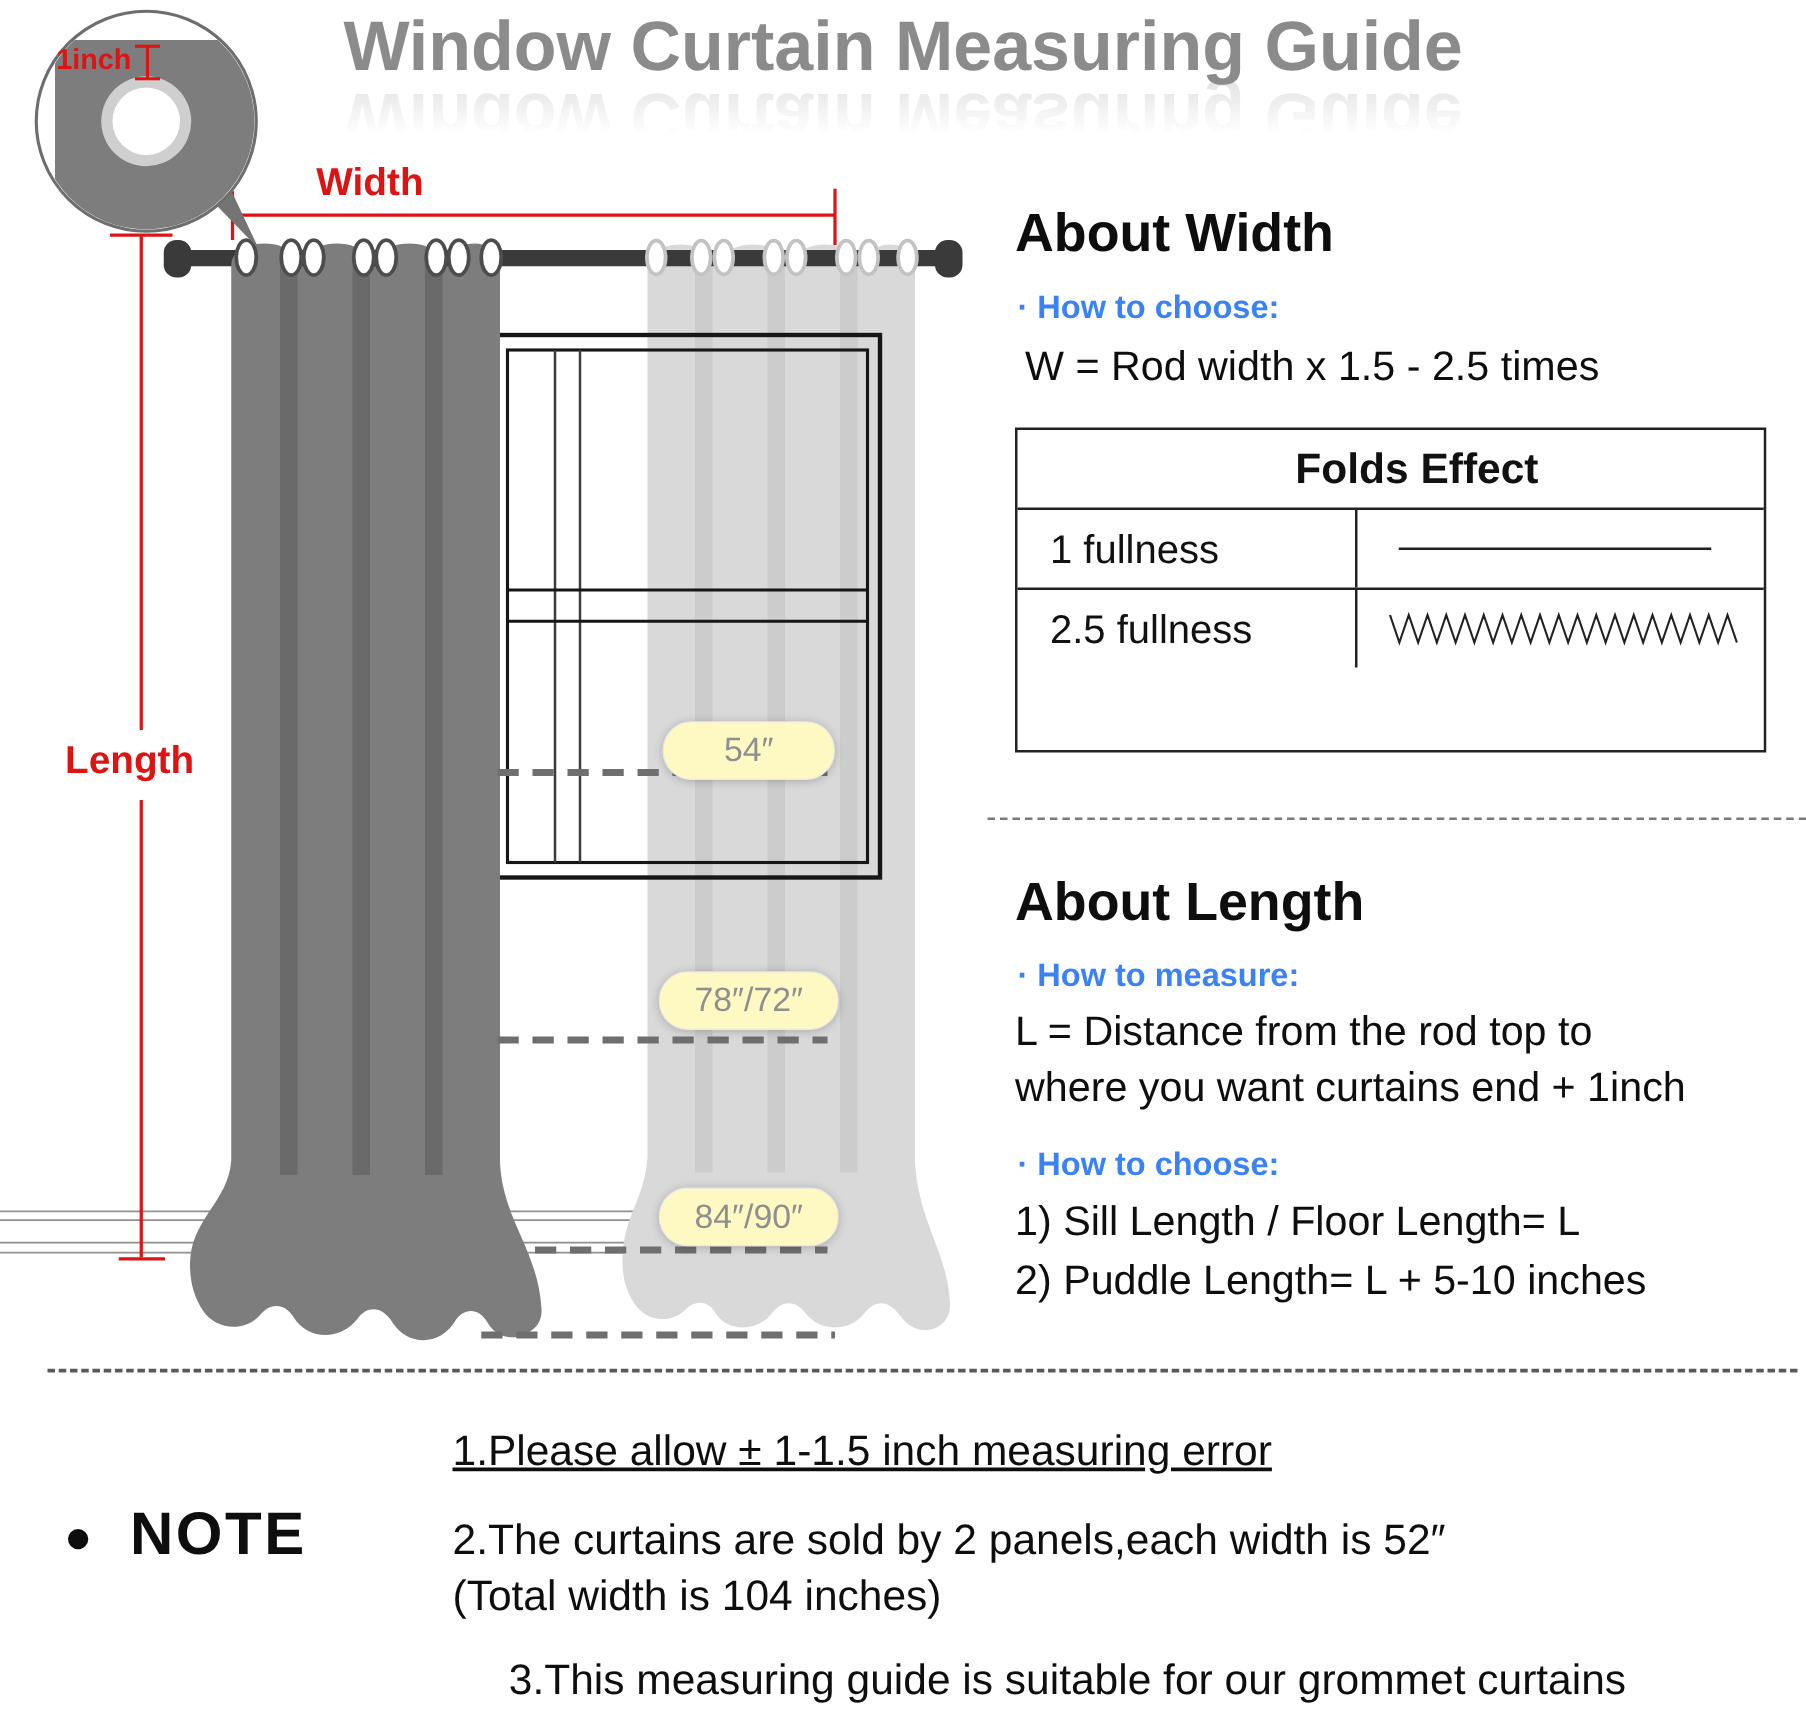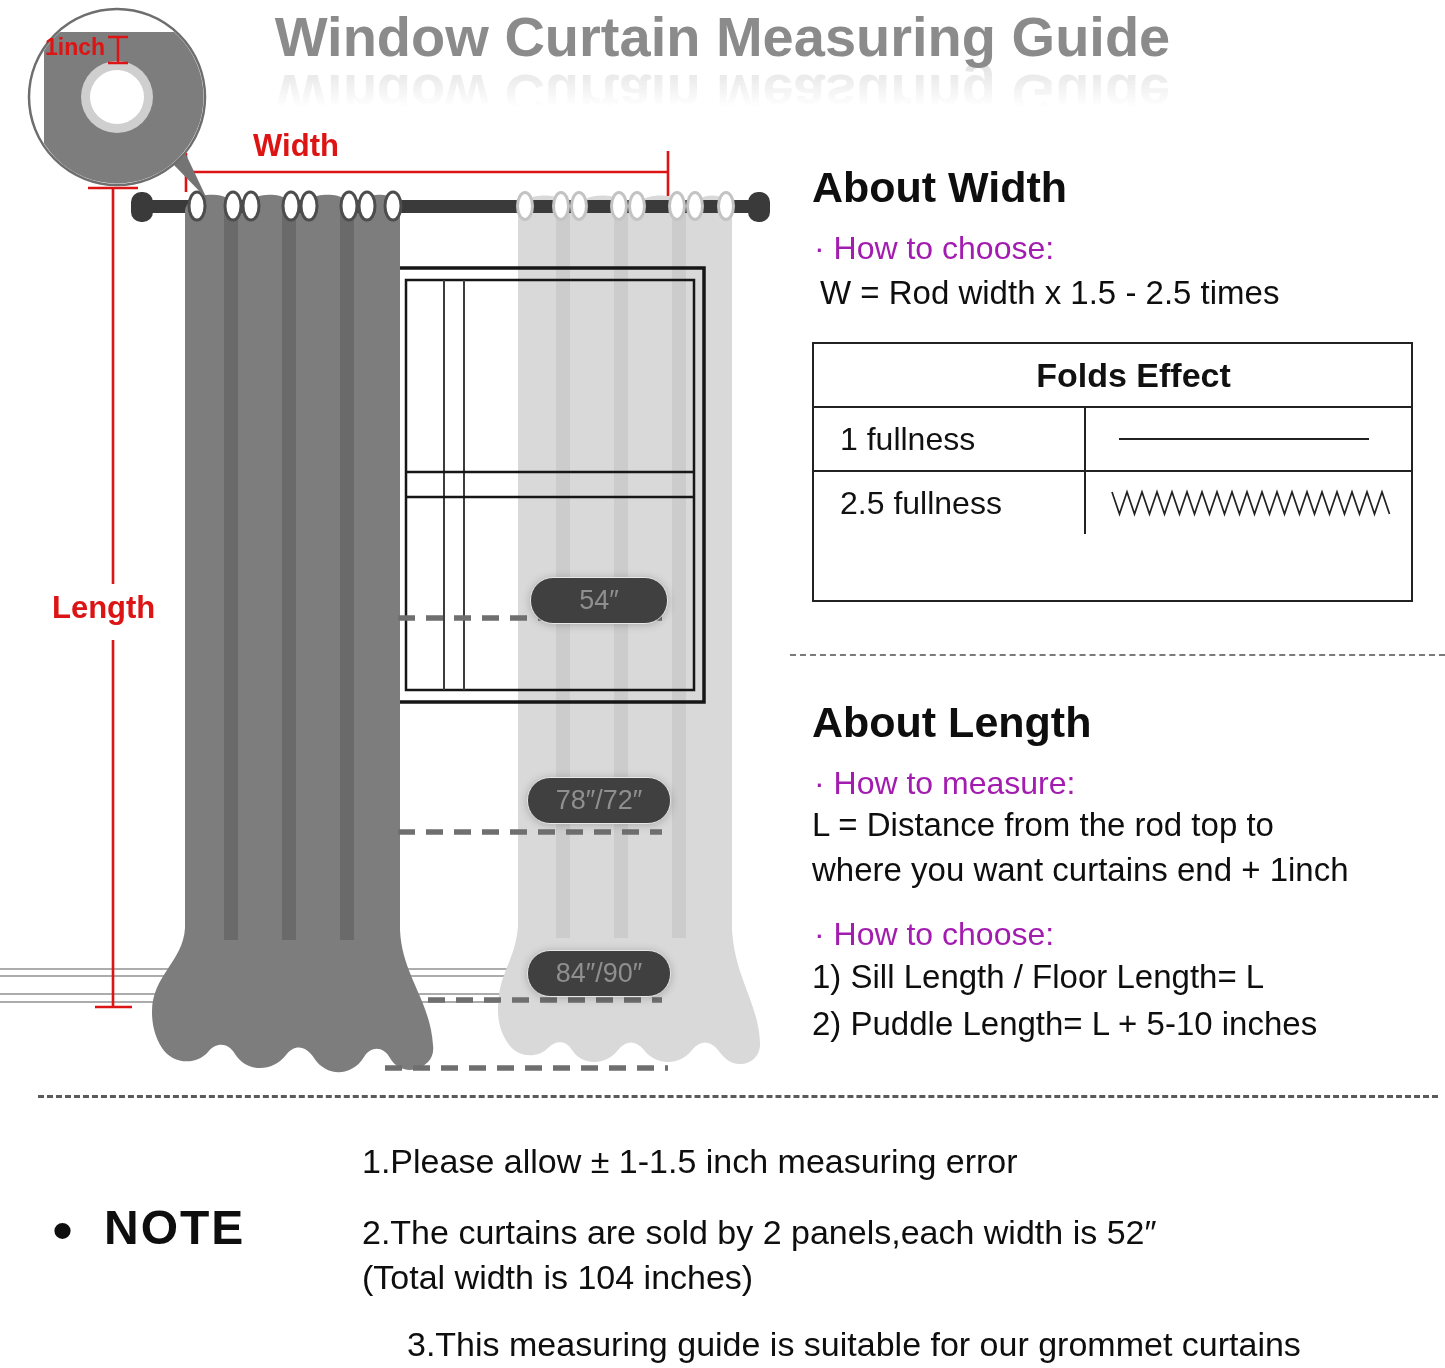--- a/index.html
+++ b/index.html
@@ -15,31 +15,31 @@
          -webkit-mask-image:linear-gradient(to bottom,transparent 30%,rgba(0,0,0,.9) 100%);
          mask-image:linear-gradient(to bottom,transparent 30%,rgba(0,0,0,.9) 100%);}
 
   
   .red{color:#dd1414;}
   #widthLabel{left:236px;top:128px;width:120px;text-align:center;font-size:31px;font-weight:600;}
   #lengthLabel{left:52px;top:590px;font-size:31px;font-weight:600;}
   #inchLabel{left:45px;top:34px;font-size:23px;font-weight:600;}
 
   
-  .pill{position:absolute;background:#404040;border:1px solid #e8e8e8;border-radius:23px;
+  .pill{position:absolute;background:#fef9c3;border:1px solid #e8e8e8;border-radius:23px;
         box-shadow:0 1px 8px rgba(0,0,0,.22);color:#8f8f8f;display:flex;align-items:center;
         justify-content:center;font-size:27px;}
   #pill54{left:530px;top:577px;width:136px;height:45px;}
   #pill63{left:527px;top:777px;width:142px;height:45px;}
   #pill84{left:527px;top:950px;width:142px;height:45px;}
   #pill95{left:503px;top:1021px;width:190px;height:45px;font-size:25px;}
 
   
   .h1{font-size:43px;font-weight:700;color:#0e0e0e;}
-  .bullet-line{font-size:32px;color:#a21caf;}
+  .bullet-line{font-size:26px;color:#3b82f6;font-weight:bold;}
   .formula{font-size:33px;font-weight:500;color:#0e0e0e;}
   #aboutWidthH{left:812px;top:163px;}
   #awBullet{left:814px;top:230px;}
   #awFormula{left:820px;top:274px;}
 
   #foldsTable{left:812px;top:342px;width:601px;height:260px;border:2px solid #222;
               box-sizing:border-box;background:#fff;}
   .ft-header{height:62px;line-height:62px;text-align:center;font-size:34px;font-weight:600;
              border-bottom:2px solid #222;padding-left:42px;}
   .ft-row{display:flex;height:62px;border-bottom:2px solid #222;}
@@ -55,21 +55,21 @@
   #aboutLengthH{left:812px;top:698px;text-align:right;}
   #alMeasureB{left:814px;top:765px;}
   #alLine1{left:812px;top:806px;}
   #alLine2{left:812px;top:851px;}
   #alChooseB{left:814px;top:916px;}
   #alOpt1{left:812px;top:958px;}
   #alOpt2{left:812px;top:1005px;}
 
   
   .note-line{font-size:34px;color:#0e0e0e;}
-  #note1{left:362px;top:1142px;}
+  #note1{left:362px;top:1142px;text-decoration:underline;}
   #note2a{left:362px;top:1213px;}
   #note2b{left:362px;top:1258px;}
   #note3{left:362px;top:1325px;margin-left:45px;}
   #noteBullet{left:52px;top:1196px;font-size:60px;color:#0e0e0e;}
   #noteHeading{left:104px;top:1200px;font-size:48px;font-weight:700;letter-spacing:2px;color:#0e0e0e;}
 </style>
 </head>
 <body>
 
 <div class="page">

